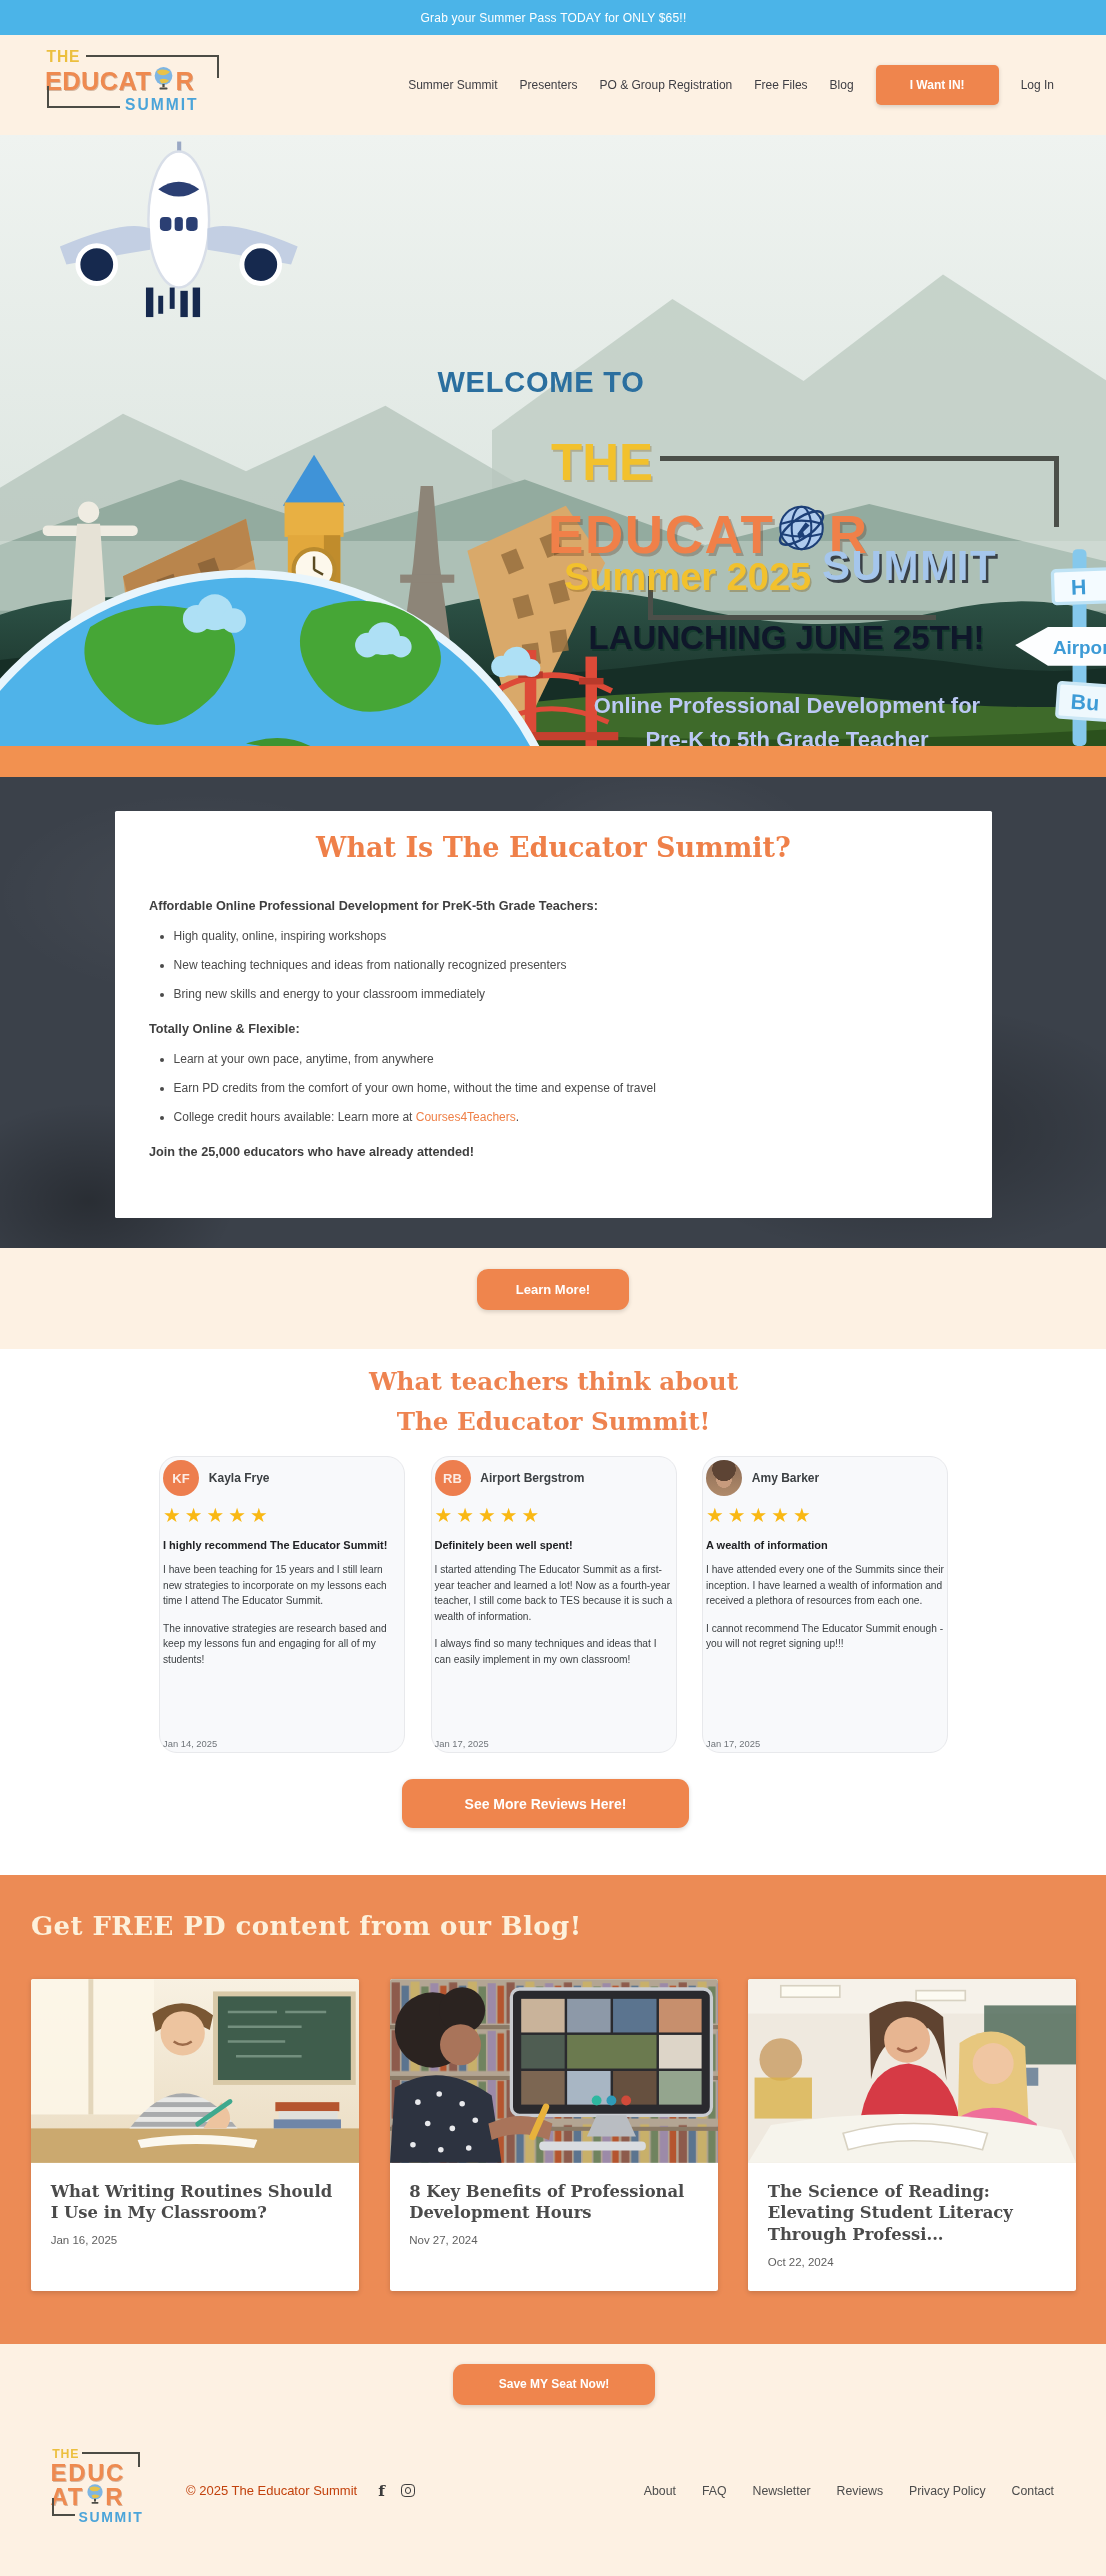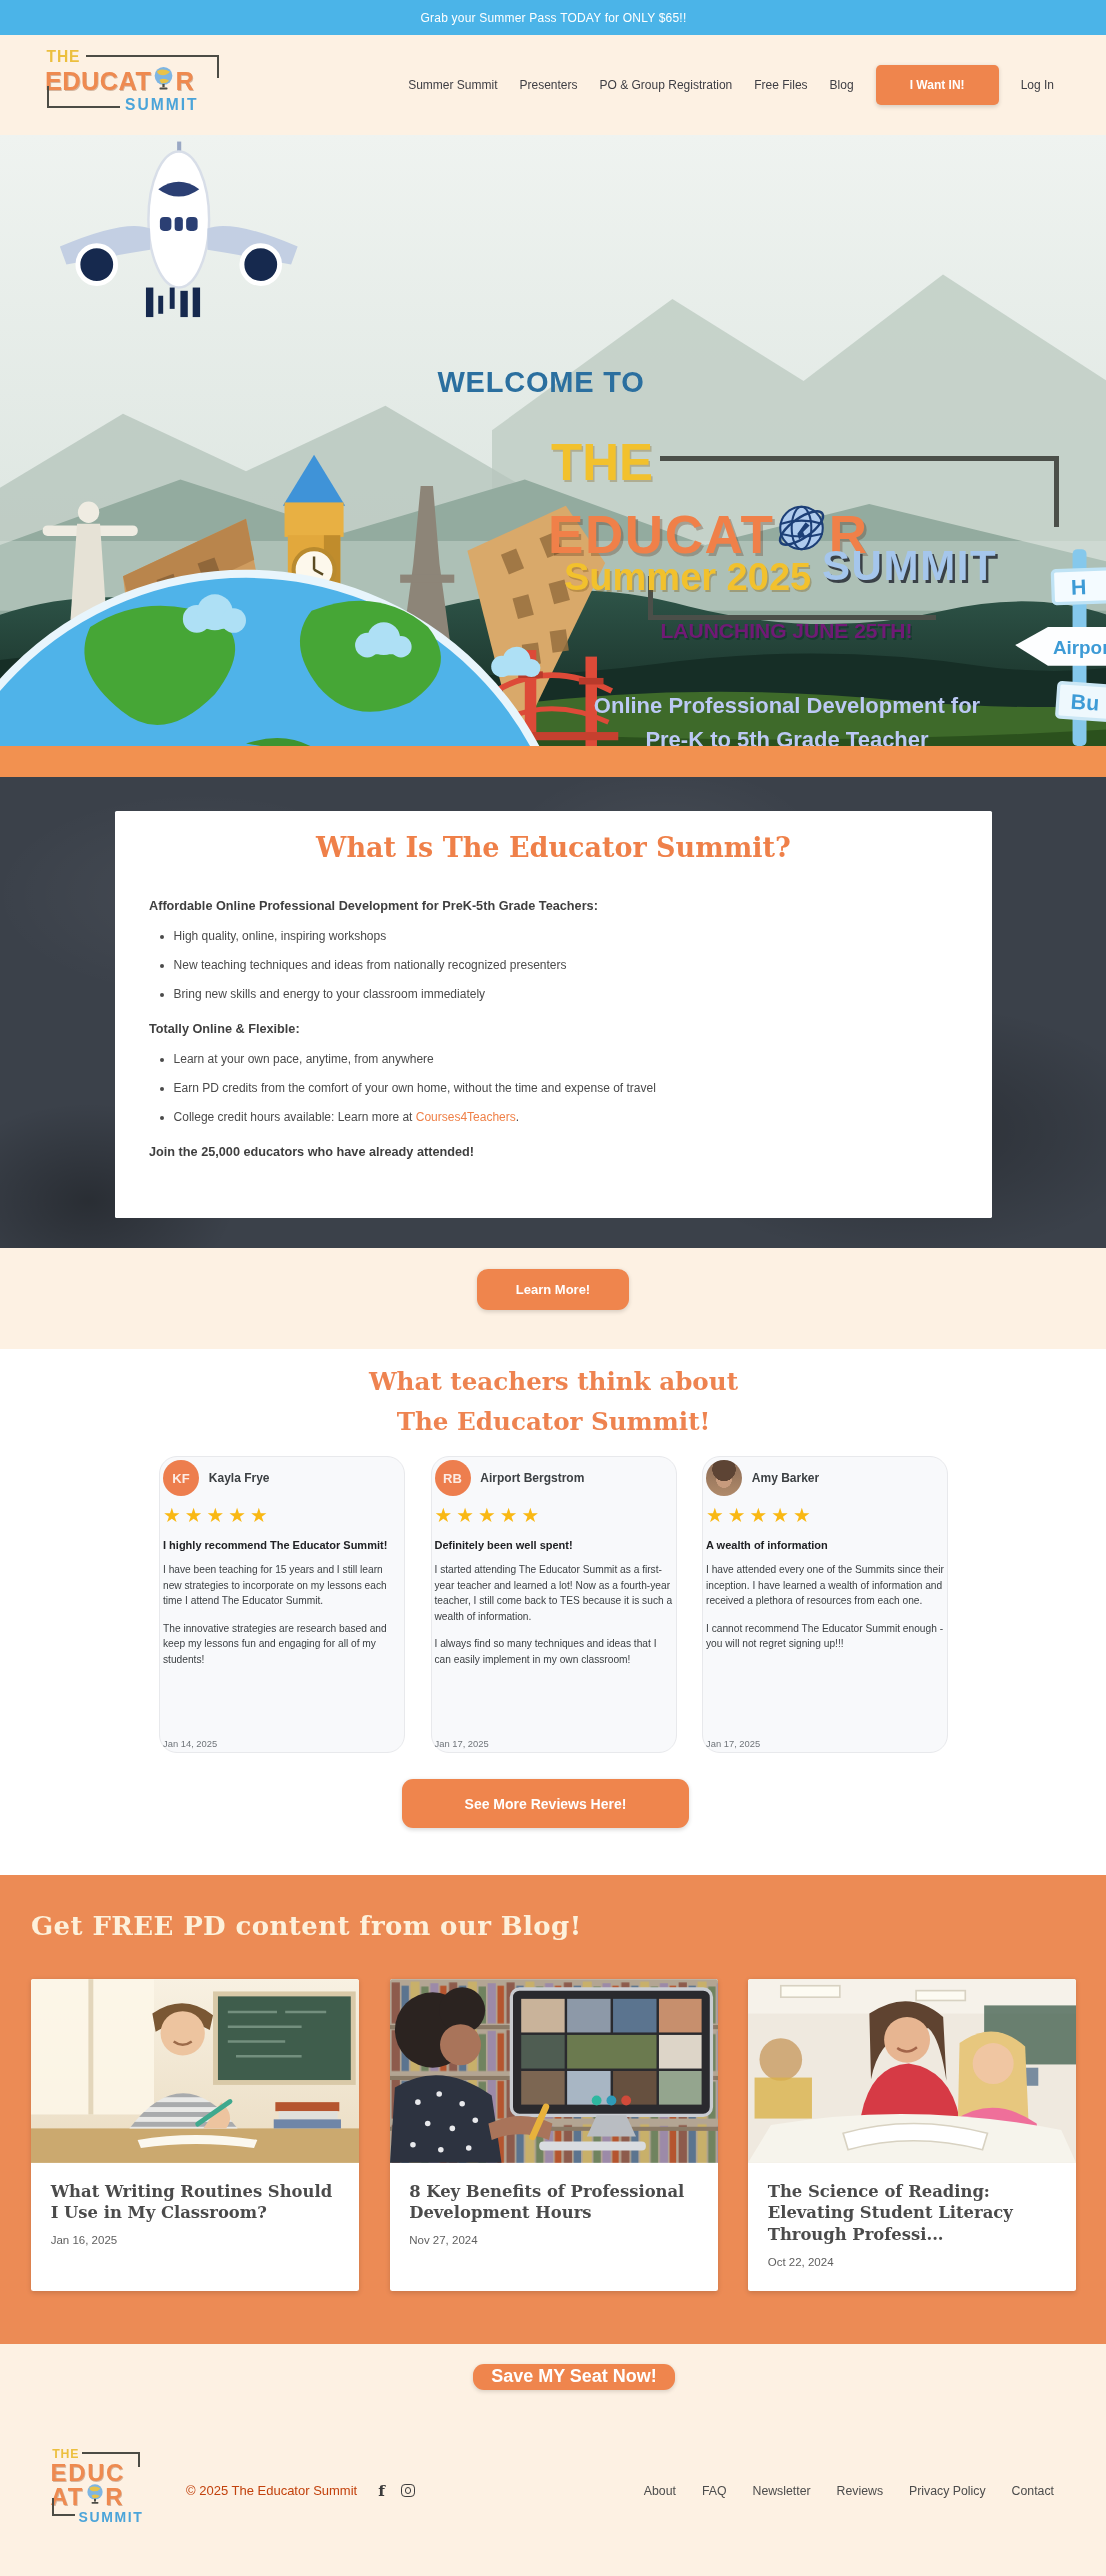--- a/index.html
+++ b/index.html
@@ -32,21 +32,21 @@
   
   .hero{height:611px;overflow:hidden;background:#dfe8e3;}
   .hero-bg{position:absolute;left:0;top:0;width:1107px;height:611px;display:block;}
   .hero-welcome{position:absolute;left:377px;width:328px;top:231px;text-align:center;font-size:29px;font-weight:800;letter-spacing:0.8px;color:#2B6F9F;}
   .hlogo-the{position:absolute;left:551px;top:298px;font-size:51px;font-weight:800;color:#F2C12D;text-shadow:1.6px 1.6px 0 rgba(125,90,15,.3);}
   .hlogo-brkt-top{position:absolute;left:660px;top:321px;width:394px;height:66px;border-top:5.7px solid #4B4F49;border-right:5.7px solid #4B4F49;}
   .hlogo-educator{position:absolute;left:548px;top:366px;display:flex;align-items:center;font-size:53px;font-weight:800;color:#F08049;letter-spacing:1.6px;text-shadow:2.5px 2.5px 0 rgba(92,48,22,.3);}
   .hlogo-brkt-bot{position:absolute;left:648px;top:441px;width:283px;height:39px;border-left:5.7px solid #4B4F49;border-bottom:5.7px solid #4B4F49;}
   .hlogo-summit{position:absolute;left:822px;top:407px;font-size:42px;font-weight:800;color:#A5C6EC;letter-spacing:1.6px;text-shadow:2.5px 2.5px 0 #3A4147;}
   .hero-season{position:absolute;left:564px;top:421px;font-size:38px;font-weight:800;color:#F2C12D;text-shadow:1.6px 1.6px 0 rgba(125,90,15,.35);}
-  .hero-launching{position:absolute;left:467px;width:639px;top:484px;text-align:center;font-size:21px;font-weight:800;color:#701a75;text-shadow:1.6px 1.6px 0 rgba(0,45,28,.4);}
+  .hero-launching{position:absolute;left:467px;width:639px;top:484px;text-align:center;font-size:33px;font-weight:800;color:#0f172a;text-shadow:1.6px 1.6px 0 rgba(0,45,28,.4);}
   .hero-sub{position:absolute;left:459px;width:656px;top:554px;text-align:center;font-size:22px;font-weight:600;color:#BCC9F4;line-height:1.55;}
   .logo-globe{display:inline-block;margin:0 1.6px;}
 
   
   .orange-bar{height:31px;background:#F29150;}
 
   
   .dark{height:471px;background-color:#3B414A;
     background-image:
       radial-gradient(ellipse 344px 172px at 18% 25%, rgba(255,255,255,.05), transparent 60%),
@@ -88,21 +88,21 @@
   .blog-title{position:absolute;left:31px;top:36px;margin:0;font-size:26px;font-weight:bold;color:#FDF1DB;letter-spacing:0.4px;}
   .blog-row{position:absolute;left:31px;top:104px;width:1045px;display:flex;justify-content:space-between;}
   .blog-card{width:328px;height:312px;background:#ffffff;border-radius:2.5px;overflow:hidden;box-shadow:0 1.6px 4.9px rgba(0,0,0,.15);cursor:pointer;}
   .blog-img{width:328px;height:184px;display:block;}
   .blog-body{padding:18px 19.7px 0 19.7px;}
   .blog-post-title{font-size:16.4px;font-weight:bold;color:#4B4B4B;line-height:1.3;margin:0;}
   .blog-date{font-size:11.5px;color:#5F5F5F;margin-top:10.7px;}
 
   
   .footer{height:233px;background:#FDF1E3;}
-  .save-btn{position:absolute;left:453px;top:19.7px;width:202px;height:26px;font-size:18px;margin-left:20px;}
+  .save-btn{position:absolute;left:453px;top:19.7px;width:202px;height:41px;font-size:12px;}
   .footer-row{position:absolute;left:49px;right:53px;top:103px;display:flex;align-items:center;}
   .flogo{position:relative;width:115px;height:87px;flex:none;}
   .fl-the{position:absolute;left:3.3px;top:0;font-weight:800;font-size:12.3px;color:#ECBF3E;letter-spacing:0.8px;}
   .fl-brkt-top{position:absolute;left:33px;top:4.9px;width:56px;height:13px;border-top:2.5px solid #4C4C45;border-right:2.5px solid #4C4C45;}
   .fl-educ{position:absolute;left:1.6px;top:11.5px;font-weight:800;font-size:24px;color:#EE8A50;letter-spacing:1.6px;text-shadow:0.8px 0.8px 0 rgba(140,70,30,.35);}
   .fl-ator{position:absolute;left:1.6px;top:36px;display:flex;align-items:center;font-weight:800;font-size:24px;color:#EE8A50;letter-spacing:1.6px;text-shadow:0.8px 0.8px 0 rgba(140,70,30,.35);}
   .fl-brkt-bot{position:absolute;left:3.3px;top:51px;width:21px;height:16.4px;border-left:2.5px solid #4C4C45;border-bottom:2.5px solid #4C4C45;}
   .fl-summit{position:absolute;left:29.5px;top:62px;font-weight:800;font-size:14px;color:#4BA4D9;letter-spacing:1.6px;}
   .copyright{margin-left:22px;font-size:13px;color:#c2410c;white-space:nowrap;}
   .socials{display:flex;align-items:center;gap:16.4px;margin-left:21px;}

